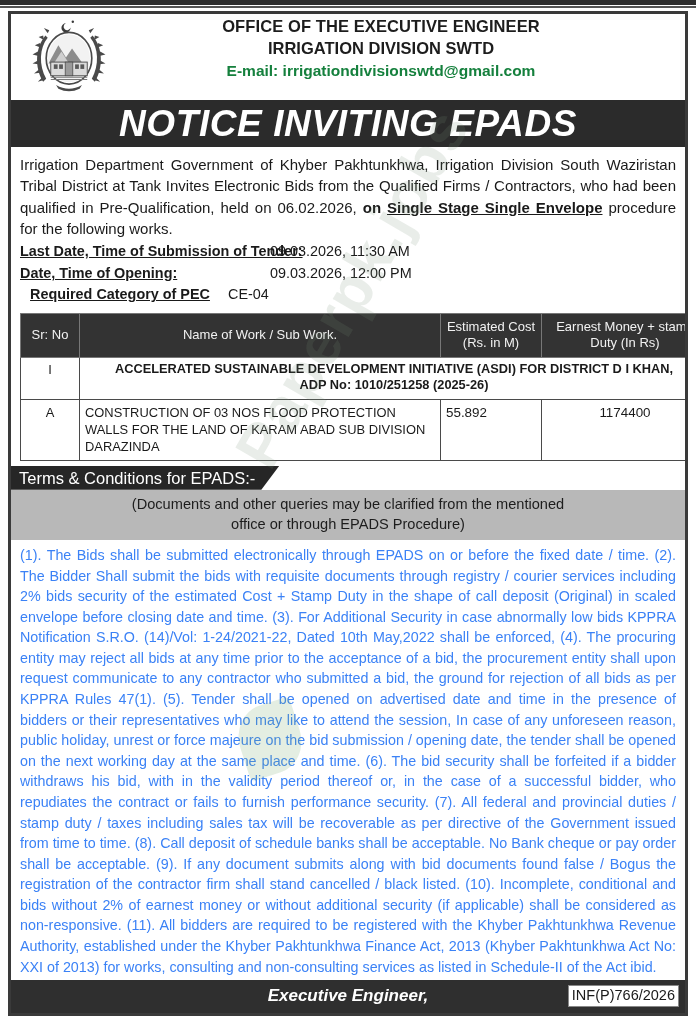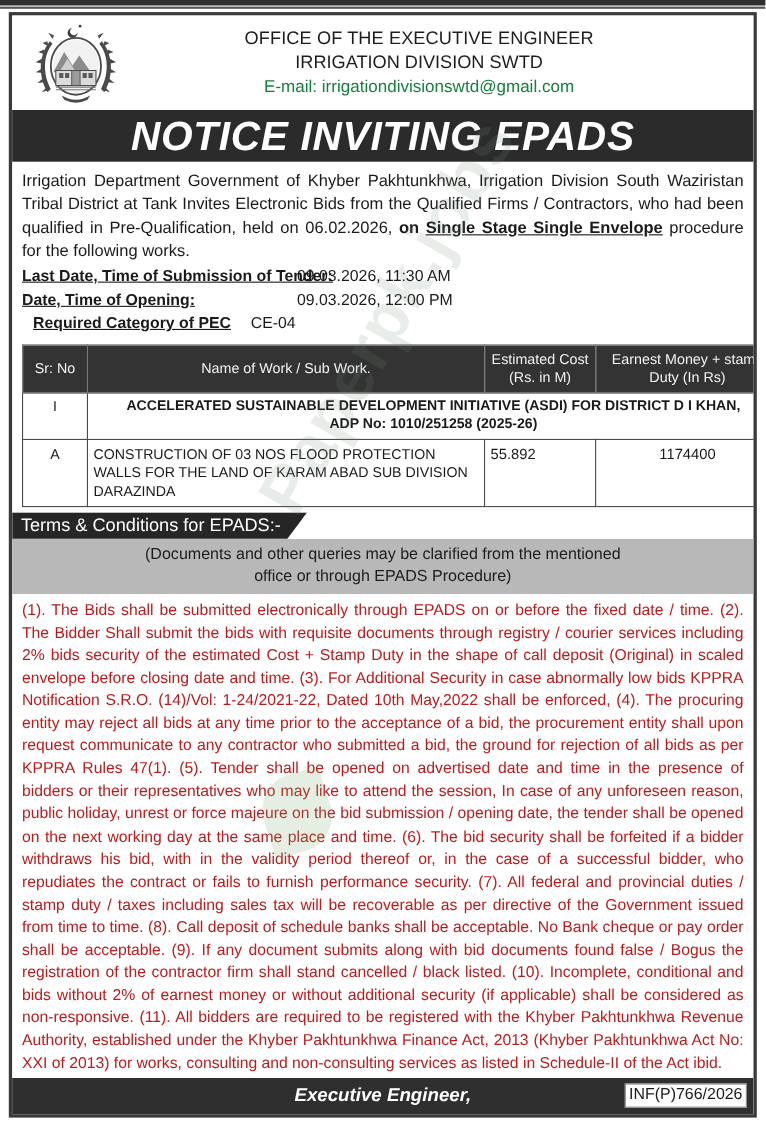--- a/index.html
+++ b/index.html
@@ -47,25 +47,25 @@
     height: 1005px;
     border: 3px solid #3a3a3a;
     box-sizing: border-box;
     background: #fff;
     overflow: hidden;
   }
 
   
   .letterhead {
     display: flex;
-    align-items: center;
     height: 86px;
     padding: 2px 0 0 20px;
     box-sizing: border-box;
     background: #fff;
+    font-weight: bold;
   }
   .crest {
     width: 76px;
     height: 80px;
     flex: 0 0 76px;
     display: block;
   }
   .lh-text {
     flex: 1 1 auto;
     text-align: center;
@@ -217,21 +217,21 @@
     padding: 4px 10px 6px 10px;
   }
 
   
   .terms-body {
     font-size: 14.3px;
     line-height: 1.44;
     text-align: justify;
     text-justify: inter-word;
     padding: 5px 9px 3px 9px;
-    color: #b91c1c;
+    color: #3b82f6;
   }
 
   
   .footer {
     position: relative;
     background: #2f2f2f;
     color: #ffffff;
     text-align: center;
     padding: 4px 0 8px 0;
     font-style: italic;

